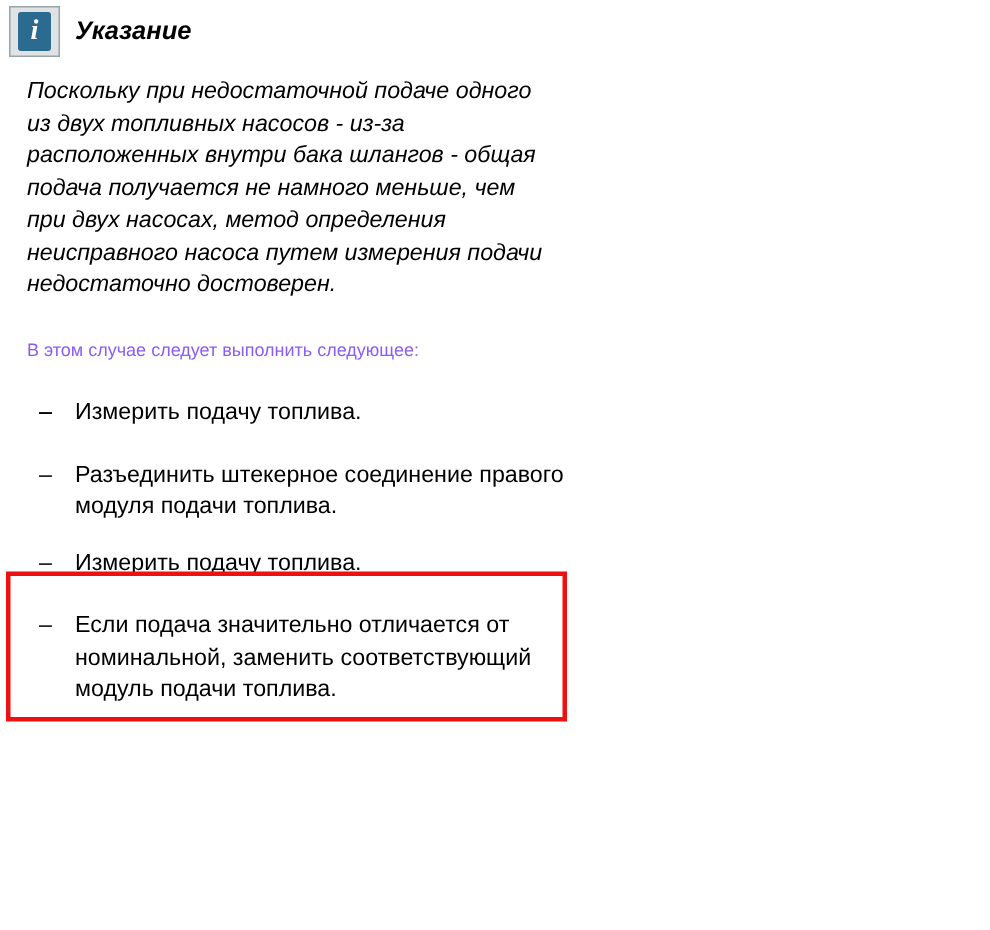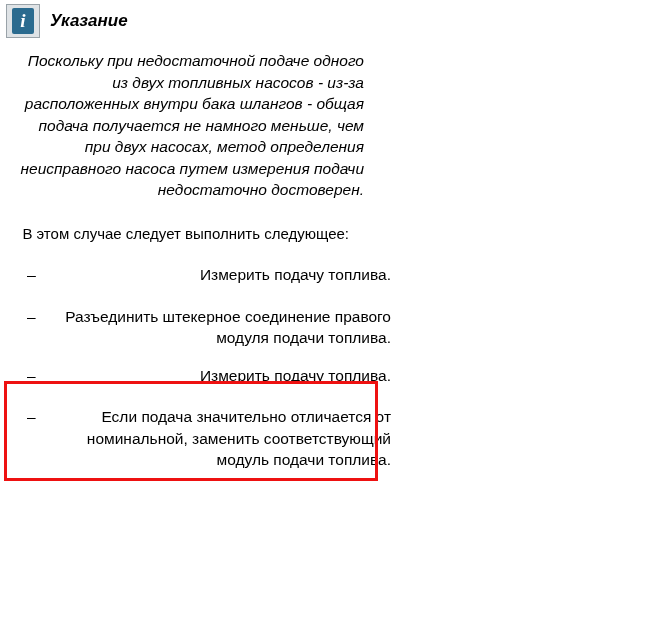--- a/index.html
+++ b/index.html
@@ -12,21 +12,20 @@
     background: #ffffff;
     font-family: "Liberation Sans", sans-serif;
     color: #000000;
     overflow: hidden;
   }
   .page {
     position: relative;
     width: 594px;
     height: 620px;
     box-sizing: border-box;
-    text-align: right;
   }
 
   
   .note-header {
     display: flex;
     align-items: flex-start;
     padding: 4px 0 2px 6px;
   }
   .note-icon {
     width: 34px;
@@ -67,36 +66,35 @@
     font-size: 17px;
     font-weight: bold;
     font-style: italic;
     font-family: "Liberation Sans", sans-serif;
     line-height: 34px;
     color: #000000;
   }
 
   
   .content {
-    padding: 4px 16px 0 2px;
-    margin-left: 17px;
+    padding: 4px 16px 0 18px;
   }
   p.italic-note {
     margin: 6px 0 0 0;
     font-size: 15.5px;
     font-style: italic;
     line-height: 21.5px;
     color: #000000;
     max-width: 345px;
   }
   p.para {
     margin: 22px 0 0 0;
-    font-size: 15px;
+    font-size: 12px;
     line-height: 21.5px;
-    color: #000000;
+    color: #8b5cf6;
     max-width: 330px;
   }
 
   ul.dash-list {
     list-style: none;
     margin: 0;
     padding: 0;
   }
   ul.dash-list li {
     position: relative;

